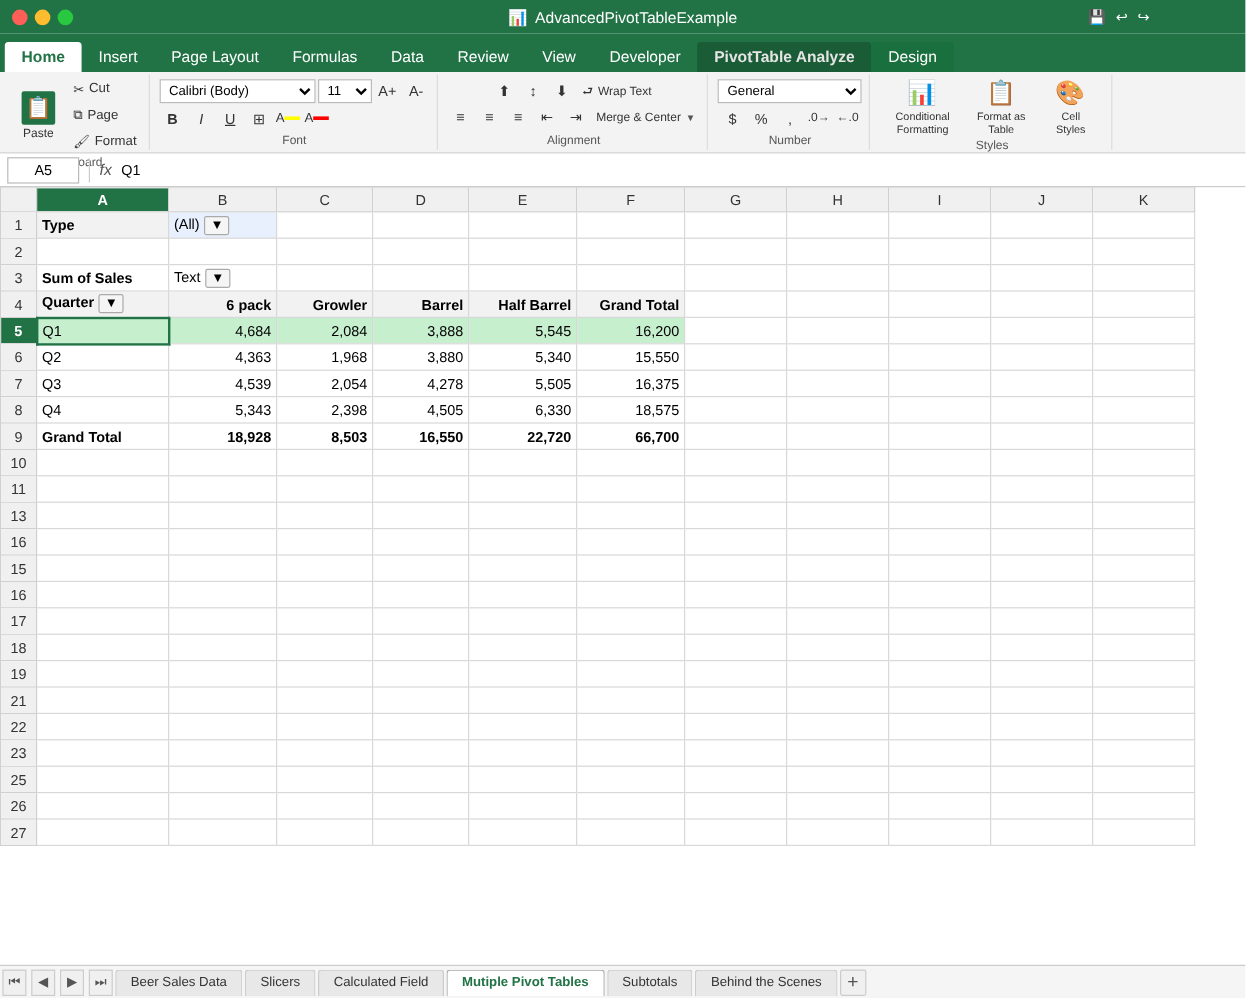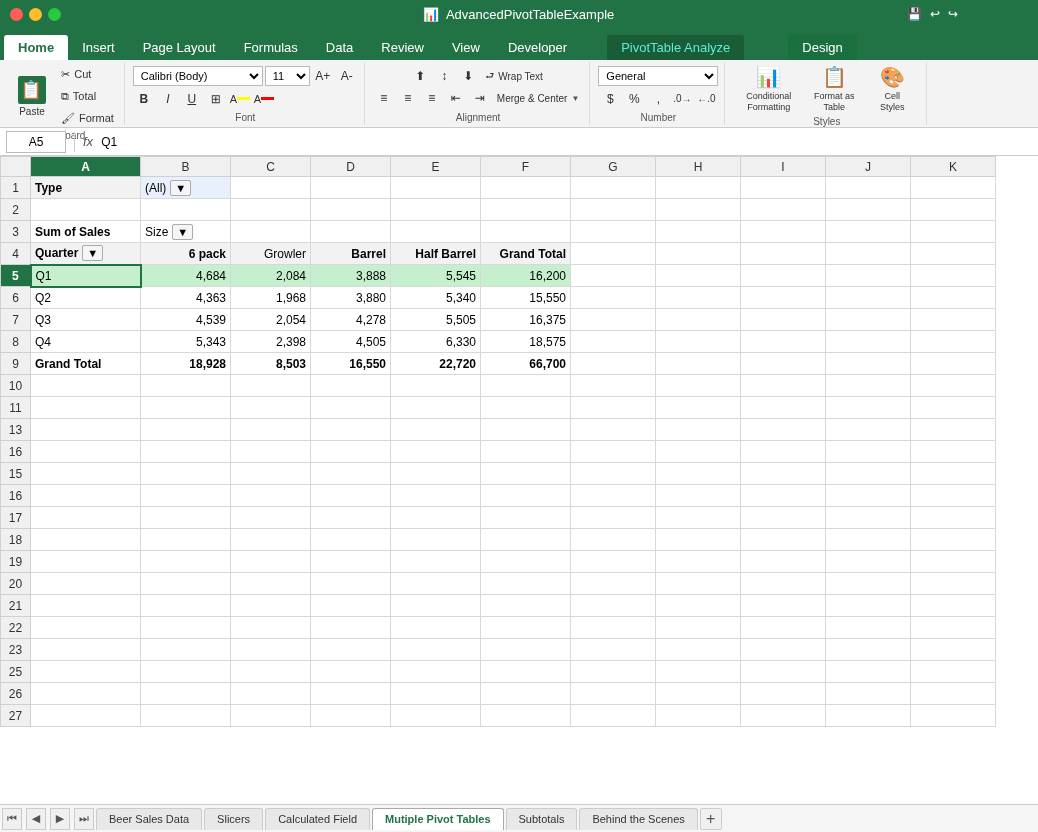--- a/index.html
+++ b/index.html
@@ -374,40 +374,40 @@
 
 <div id="ribbon-tabs">
   <div class="ribbon-tab active">Home</div>
   <div class="ribbon-tab">Insert</div>
   <div class="ribbon-tab">Page Layout</div>
   <div class="ribbon-tab">Formulas</div>
   <div class="ribbon-tab">Data</div>
   <div class="ribbon-tab">Review</div>
   <div class="ribbon-tab">View</div>
   <div class="ribbon-tab">Developer</div>
-  <div class="ribbon-tab" style="background:#1a5c35; color:#5eead4; font-weight:normal;margin-left:26px;">PivotTable Analyze</div>
-  <div class="ribbon-tab" style="background:#196f3d; color:white;margin-left:44px;">Design</div>
+  <div class="ribbon-tab" style="background:#1a5c35; color:#e5e5e5; font-weight:bold;">PivotTable Analyze</div>
+  <div class="ribbon-tab" style="background:#196f3d; color:white;">Design</div>
 </div>
 
 <div id="ribbon-toolbar">
 
   <div class="ribbon-group">
     <div class="ribbon-group-content">
       <div class="ribbon-btn-large">
         <div class="icon-box" style="font-size:18px;">📋</div>
         <span>Paste</span>
       </div>
       <div style="display:flex; flex-direction:column; gap:2px;">
         <div class="ribbon-btn-small">
           <span>✂</span>
           <span>Cut</span>
         </div>
         <div class="ribbon-btn-small">
           <span>⧉</span>
-          <span>Total</span>
+          <span>Page</span>
         </div>
         <div class="ribbon-btn-small">
           <span>🖌</span>
           <span>Format</span>
         </div>
       </div>
     </div>
     <div class="ribbon-group-label">Clipboard</div>
   </div>
 
@@ -562,36 +562,36 @@
             <td class="cell"></td>
             <td class="cell"></td>
             <td class="cell"></td>
             <td class="cell"></td>
             <td class="cell"></td>
             <td class="cell"></td>
           </tr>
           <tr>
             <td class="row-header">3</td>
             <td class="cell bold">Sum of Sales</td>
-            <td class="cell"><span>Size</span><span class="filter-btn">▼</span></td>
+            <td class="cell"><span>Text</span><span class="filter-btn">▼</span></td>
             <td class="cell"></td>
             <td class="cell"></td>
             <td class="cell"></td>
             <td class="cell"></td>
             <td class="cell"></td>
             <td class="cell"></td>
             <td class="cell"></td>
             <td class="cell"></td>
             <td class="cell"></td>
           </tr>
           <tr>
             <td class="row-header">4</td>
             <td class="cell pivot-header"><span>Quarter</span><span class="filter-btn">▼</span></td>
             <td class="cell pivot-header text-right" style="font-weight: bold;">6 pack</td>
-            <td class="cell pivot-header text-right" style="font-weight: normal;">Growler</td>
+            <td class="cell pivot-header text-right" style="font-weight: bold;">Growler</td>
             <td class="cell pivot-header text-right" style="font-weight: bold;">Barrel</td>
             <td class="cell pivot-header text-right" style="font-weight: bold;">Half Barrel</td>
             <td class="cell pivot-header text-right" style="font-weight: bold;">Grand Total</td>
             <td class="cell"></td>
             <td class="cell"></td>
             <td class="cell"></td>
             <td class="cell"></td>
             <td class="cell"></td>
           </tr>
           <tr>
@@ -771,34 +771,20 @@
             <td class="cell"></td>
             <td class="cell"></td>
             <td class="cell"></td>
             <td class="cell"></td>
             <td class="cell"></td>
             <td class="cell"></td>
             <td class="cell"></td>
           </tr>
           <tr>
             <td class="row-header">19</td>
-            <td class="cell"></td>
-            <td class="cell"></td>
-            <td class="cell"></td>
-            <td class="cell"></td>
-            <td class="cell"></td>
-            <td class="cell"></td>
-            <td class="cell"></td>
-            <td class="cell"></td>
-            <td class="cell"></td>
-            <td class="cell"></td>
-            <td class="cell"></td>
-          </tr>
-          <tr>
-            <td class="row-header">20</td>
             <td class="cell"></td>
             <td class="cell"></td>
             <td class="cell"></td>
             <td class="cell"></td>
             <td class="cell"></td>
             <td class="cell"></td>
             <td class="cell"></td>
             <td class="cell"></td>
             <td class="cell"></td>
             <td class="cell"></td>

